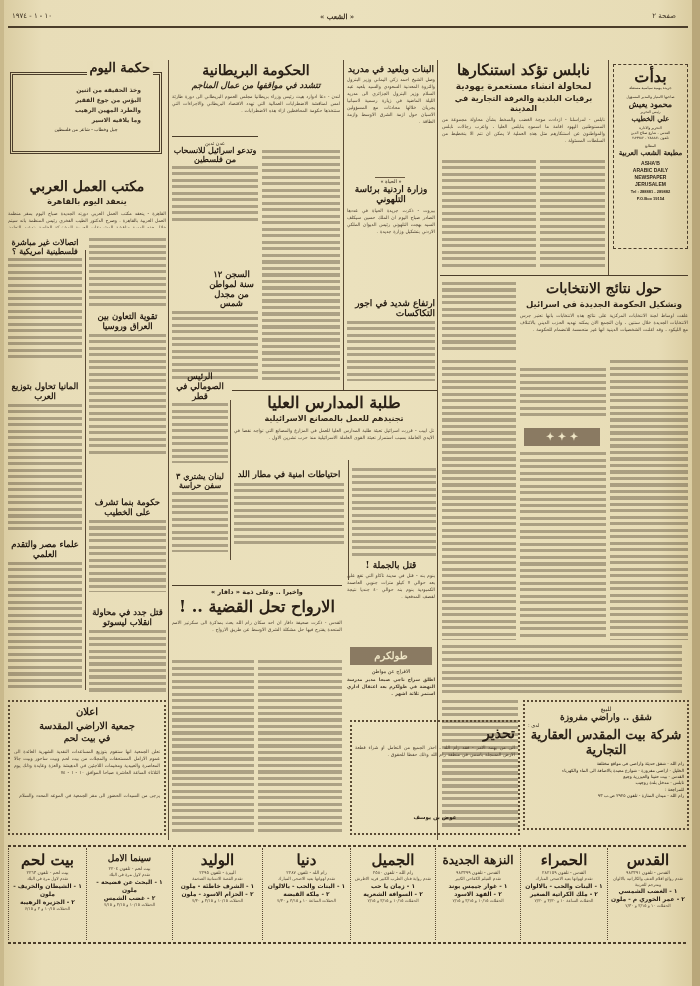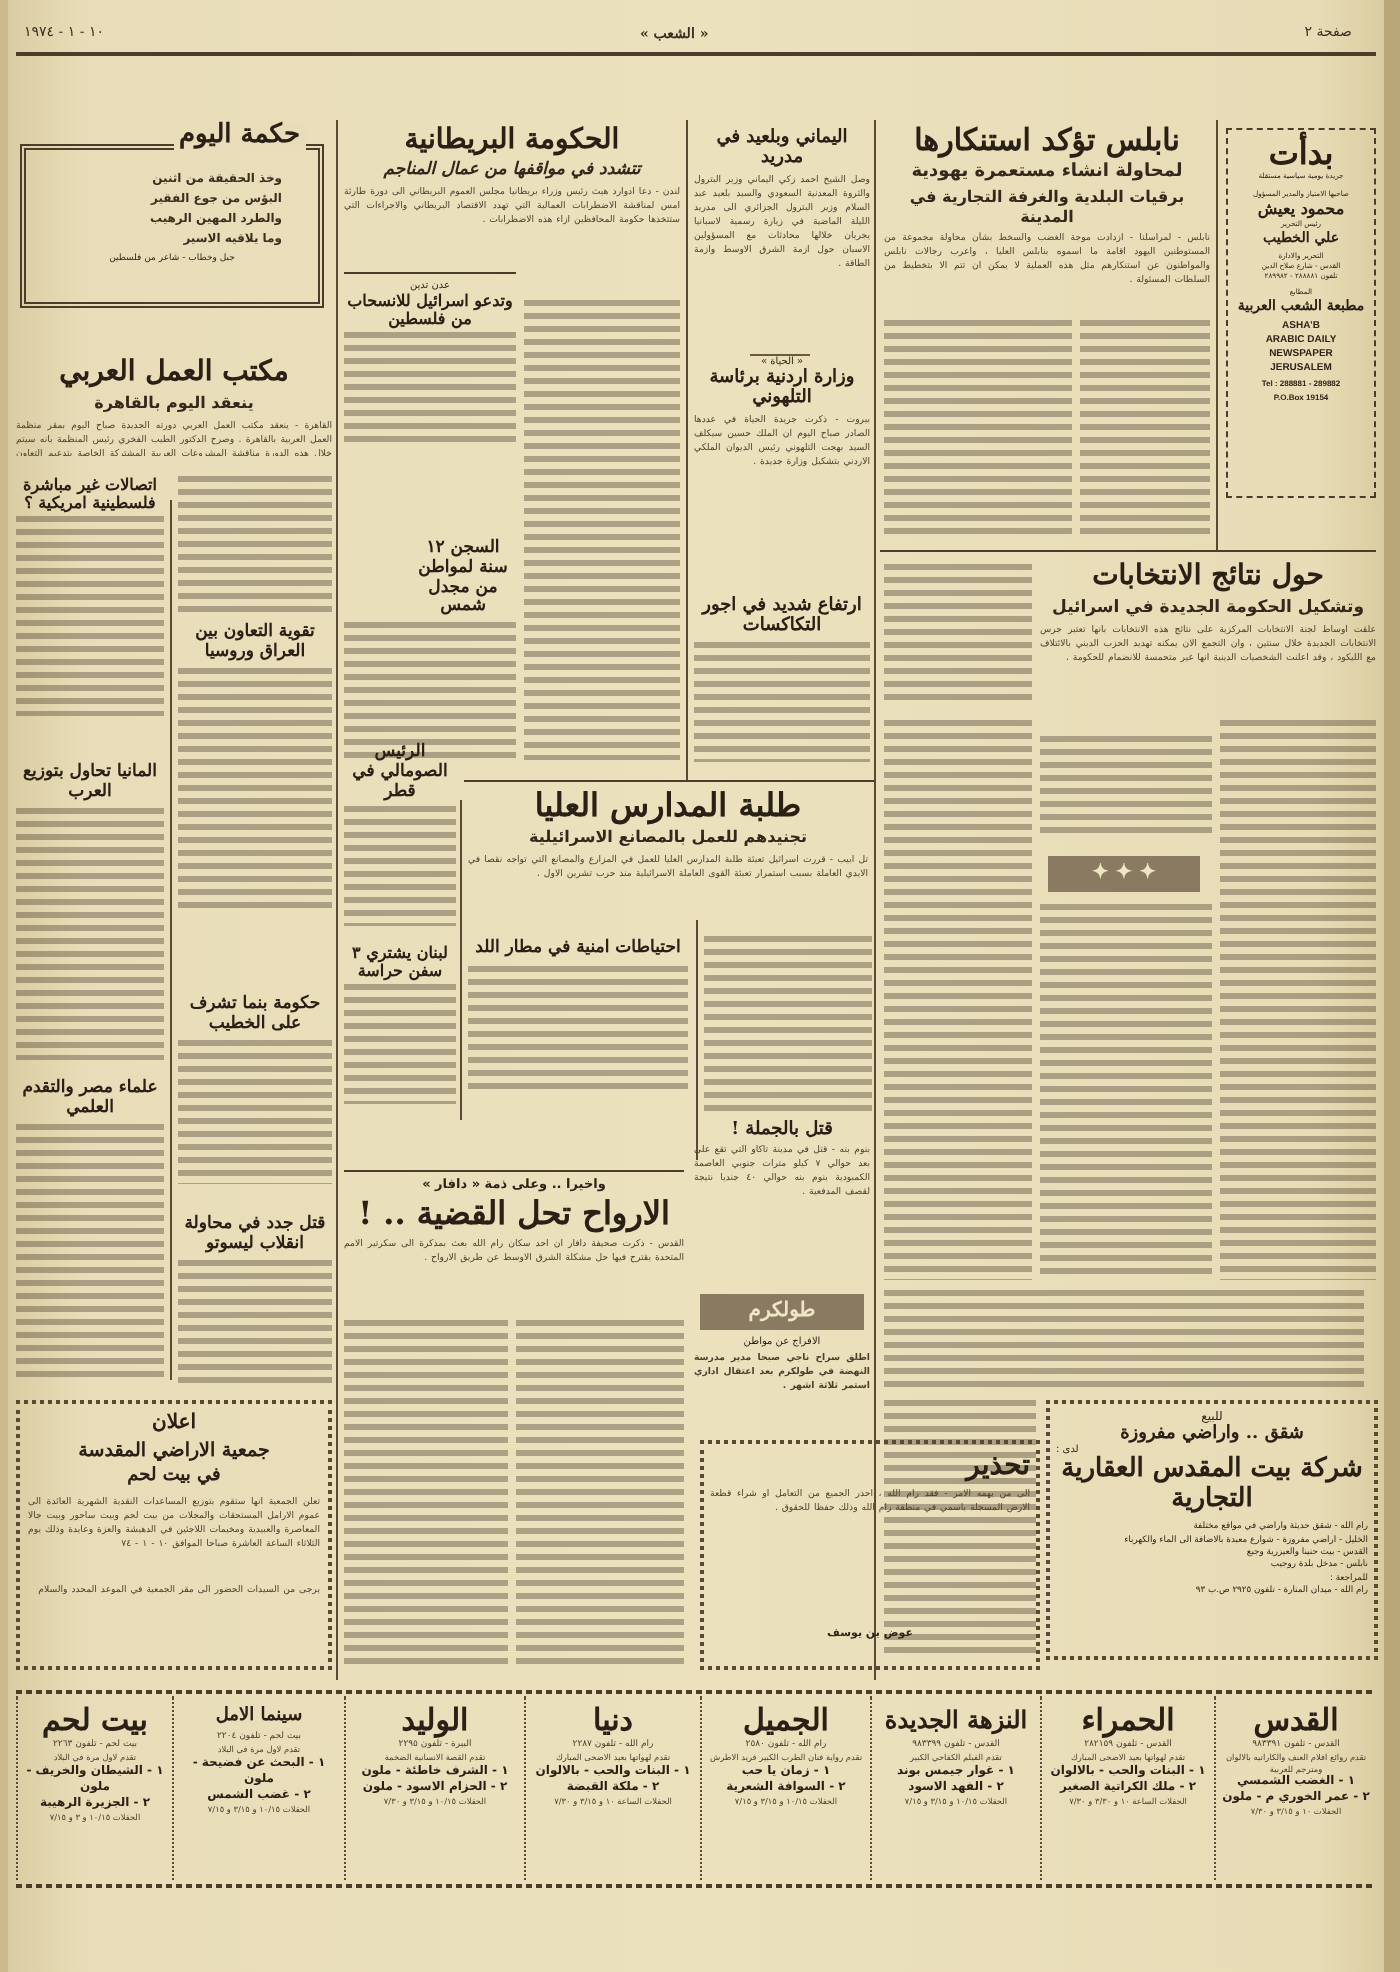--- a/index.html
+++ b/index.html
@@ -117,31 +117,31 @@
       <div>القدس - بيت حنينا والعيزرية وجبع</div>
       <div>نابلس - مدخل بلدة روجيب</div>
       <div>للمراجعة :</div>
       <div>رام الله - ميدان المنارة - تلفون ٢٩٢٥ ص.ب ٩٣</div>
     </div>
   </div>
   <div class="body-text lines" style="position:absolute;left:442px;top:645px;width:240px;height:50px;"></div>
   <div class="body-text lines" style="position:absolute;left:442px;top:700px;width:76px;height:130px;"></div>
 
   <div class="abs" style="left:347px;top:64px;width:88px;">
-    <div class="headline" style="font-size:9px;">اليماني وبلعيد في مدريد</div>
+    <div class="headline" style="font-size:9px;">البنات وبلعيد في مدريد</div>
     <div class="body-text" style="margin-top:2px;height:72px;">وصل الشيخ احمد زكي اليماني وزير البترول والثروة المعدنية السعودي والسيد بلعيد عبد السلام وزير البترول الجزائري الى مدريد الليلة الماضية في زيارة رسمية لاسبانيا يجريان خلالها محادثات مع المسؤولين الاسبان حول ازمة الشرق الاوسط وازمة الطاقة .</div>
   </div>
   <div class="small-sep abs" style="left:375px;top:174px;"></div>
   <div class="abs" style="left:347px;top:178px;width:88px;">
     <div style="font-size:5px;text-align:center;">« الحياة »</div>
     <div class="headline" style="font-size:9px;">وزارة اردنية برئاسة التلهوني</div>
     <div class="body-text" style="margin-top:2px;height:72px;">بيروت - ذكرت جريدة الحياة في عددها الصادر صباح اليوم ان الملك حسين سيكلف السيد بهجت التلهوني رئيس الديوان الملكي الاردني بتشكيل وزارة جديدة .</div>
   </div>
   <div class="abs" style="left:347px;top:298px;width:88px;">
-    <div class="headline" style="font-size:9px;">ارتفاع شديد في اجور التكاكسات</div>
+    <div class="headline" style="font-size:9px;text-align:right;">ارتفاع شديد في اجور التكاكسات</div>
     <div class="body-text lines" style="margin-top:2px;height:60px;">بيروت - اعلن التجار والمسؤولين عن زيادة الرسوم على التكاكسات والسيارات العمومية في لبنان .</div>
   </div>
 
   <div class="abs" style="left:172px;top:62px;width:168px;">
     <div class="headline" style="font-size:14px;">الحكومة البريطانية</div>
     <div class="sub" style="font-size:8.5px;margin-top:2px;font-style:italic;">تتشدد في مواقفها من عمال المناجم</div>
     <div class="body-text" style="margin-top:3px;height:28px;">لندن - دعا ادوارد هيث رئيس وزراء بريطانيا مجلس العموم البريطاني الى دورة طارئة امس لمناقشة الاضطرابات العمالية التي تهدد الاقتصاد البريطاني والاجراءات التي ستتخذها حكومة المحافظين ازاء هذه الاضطرابات .</div>
   </div>
   <div class="body-text lines" style="position:absolute;left:262px;top:150px;width:78px;height:230px;"></div>
 

